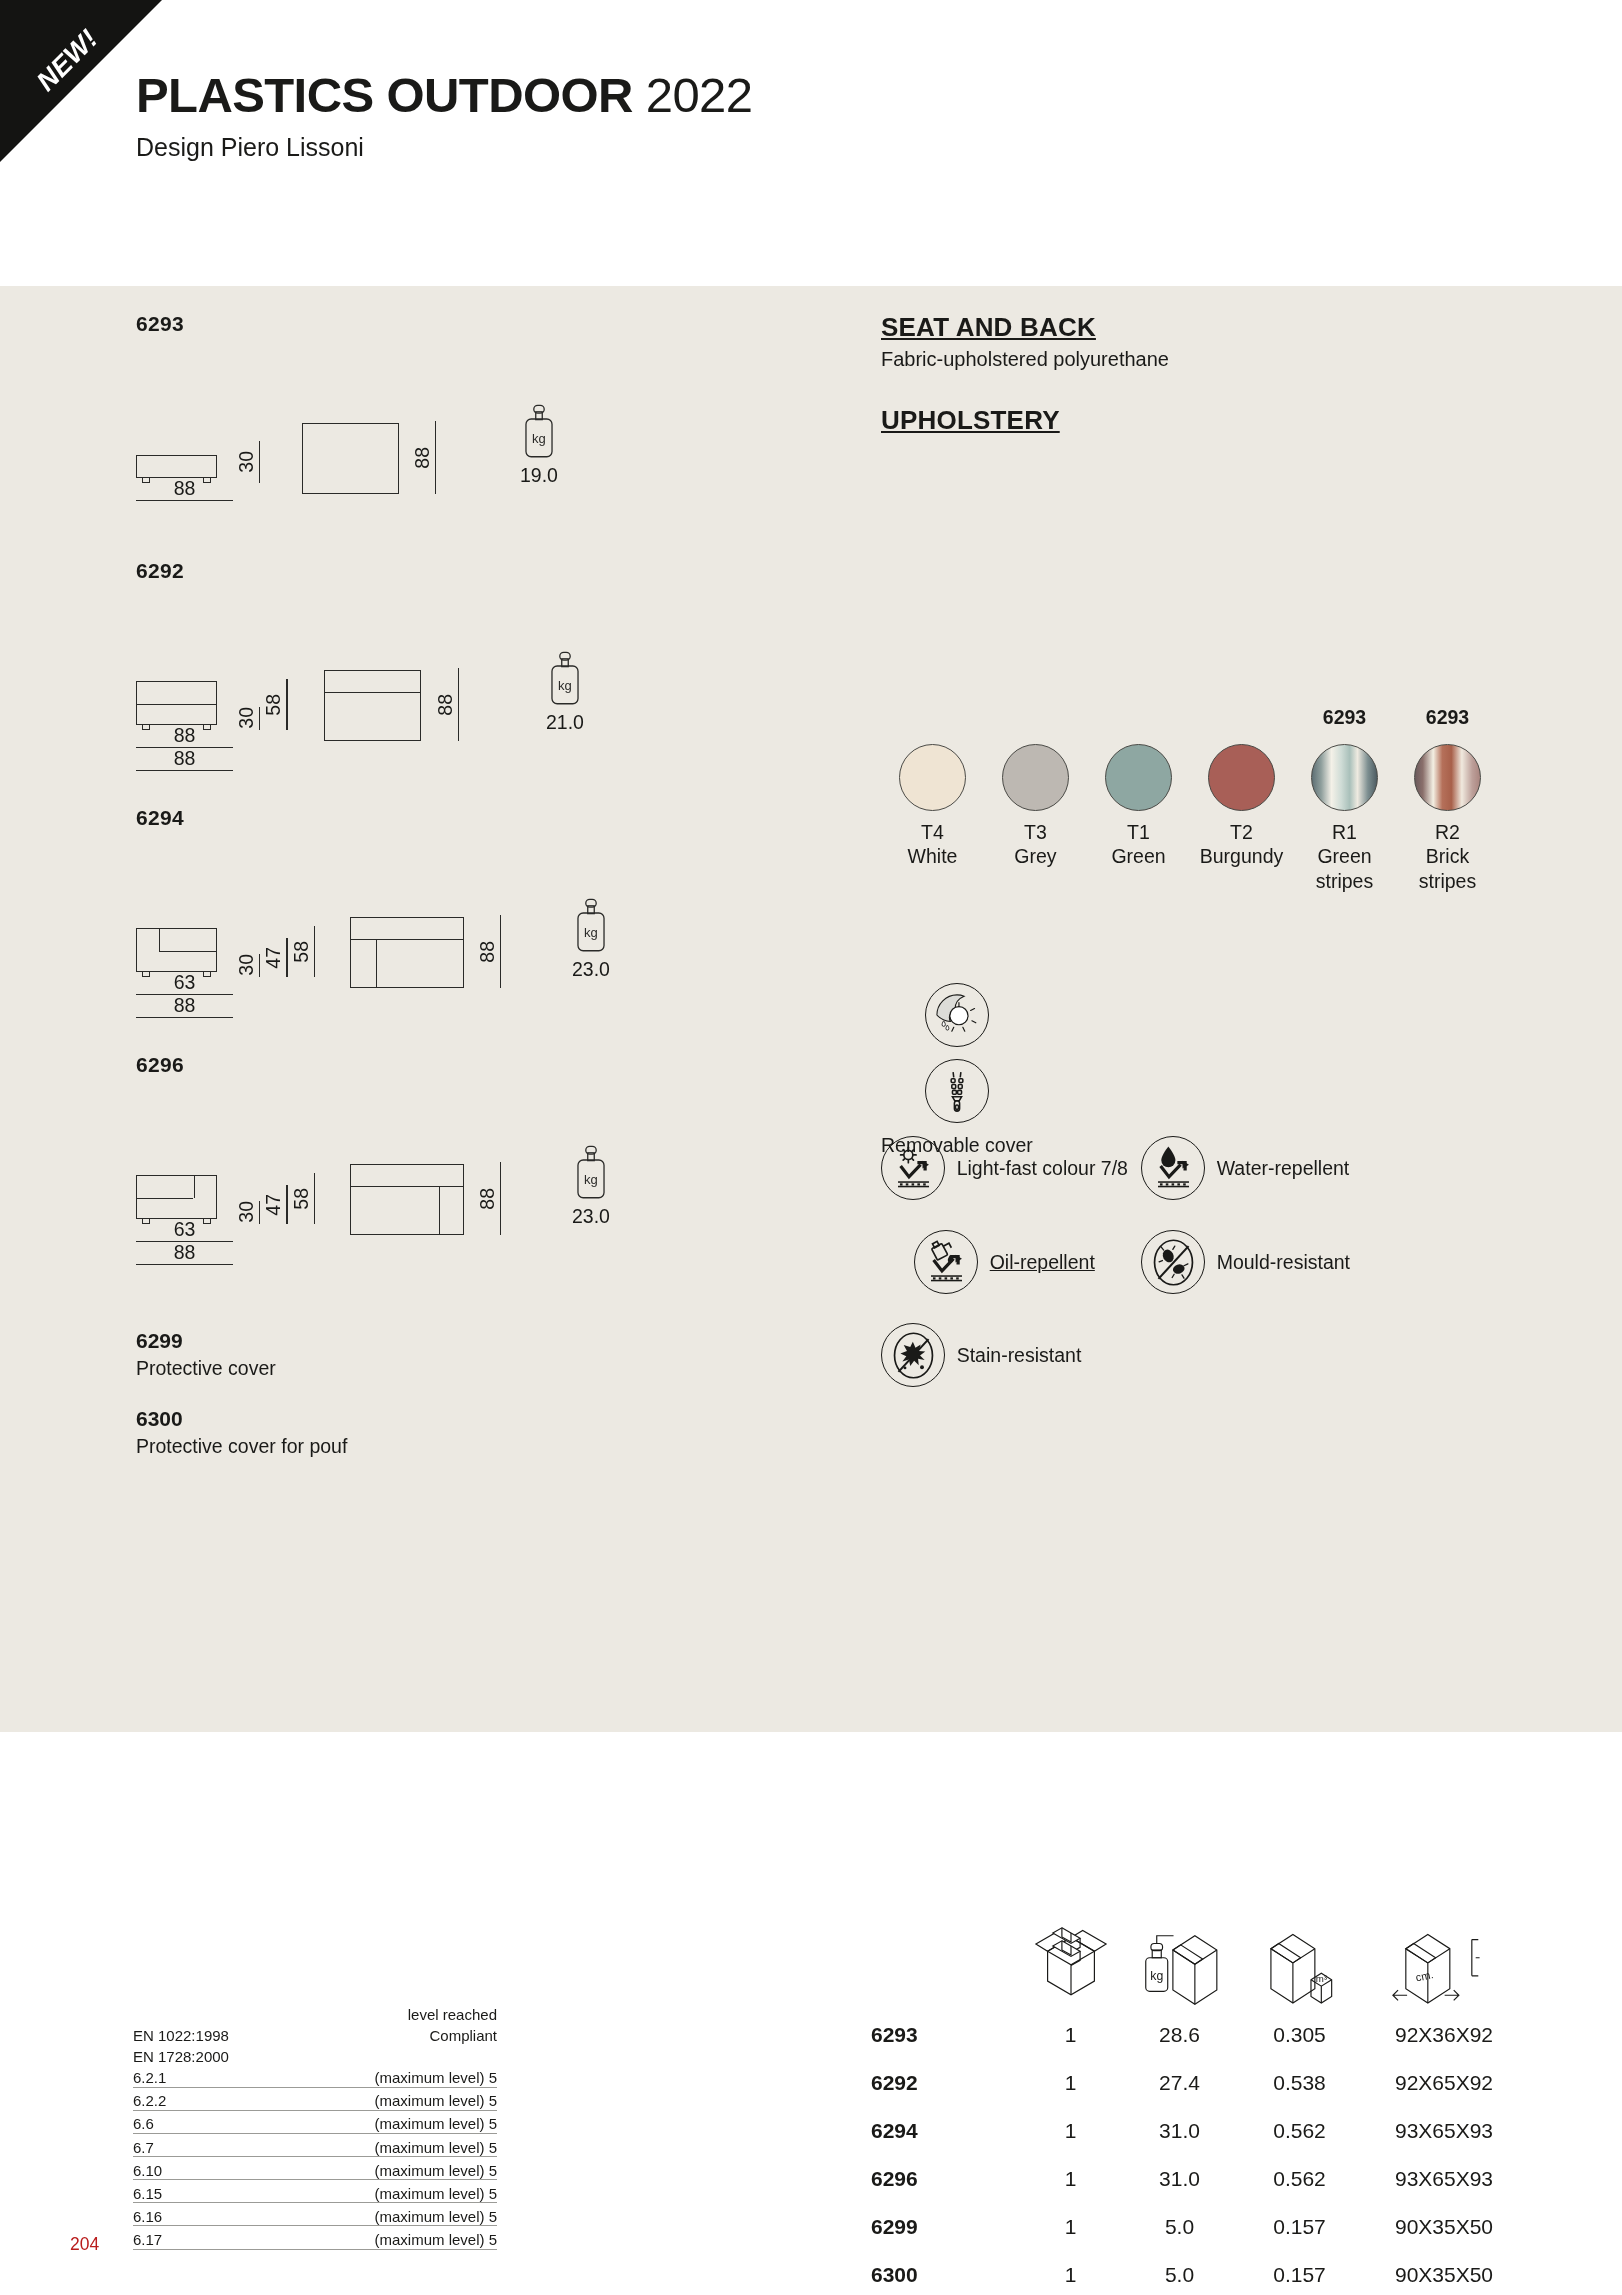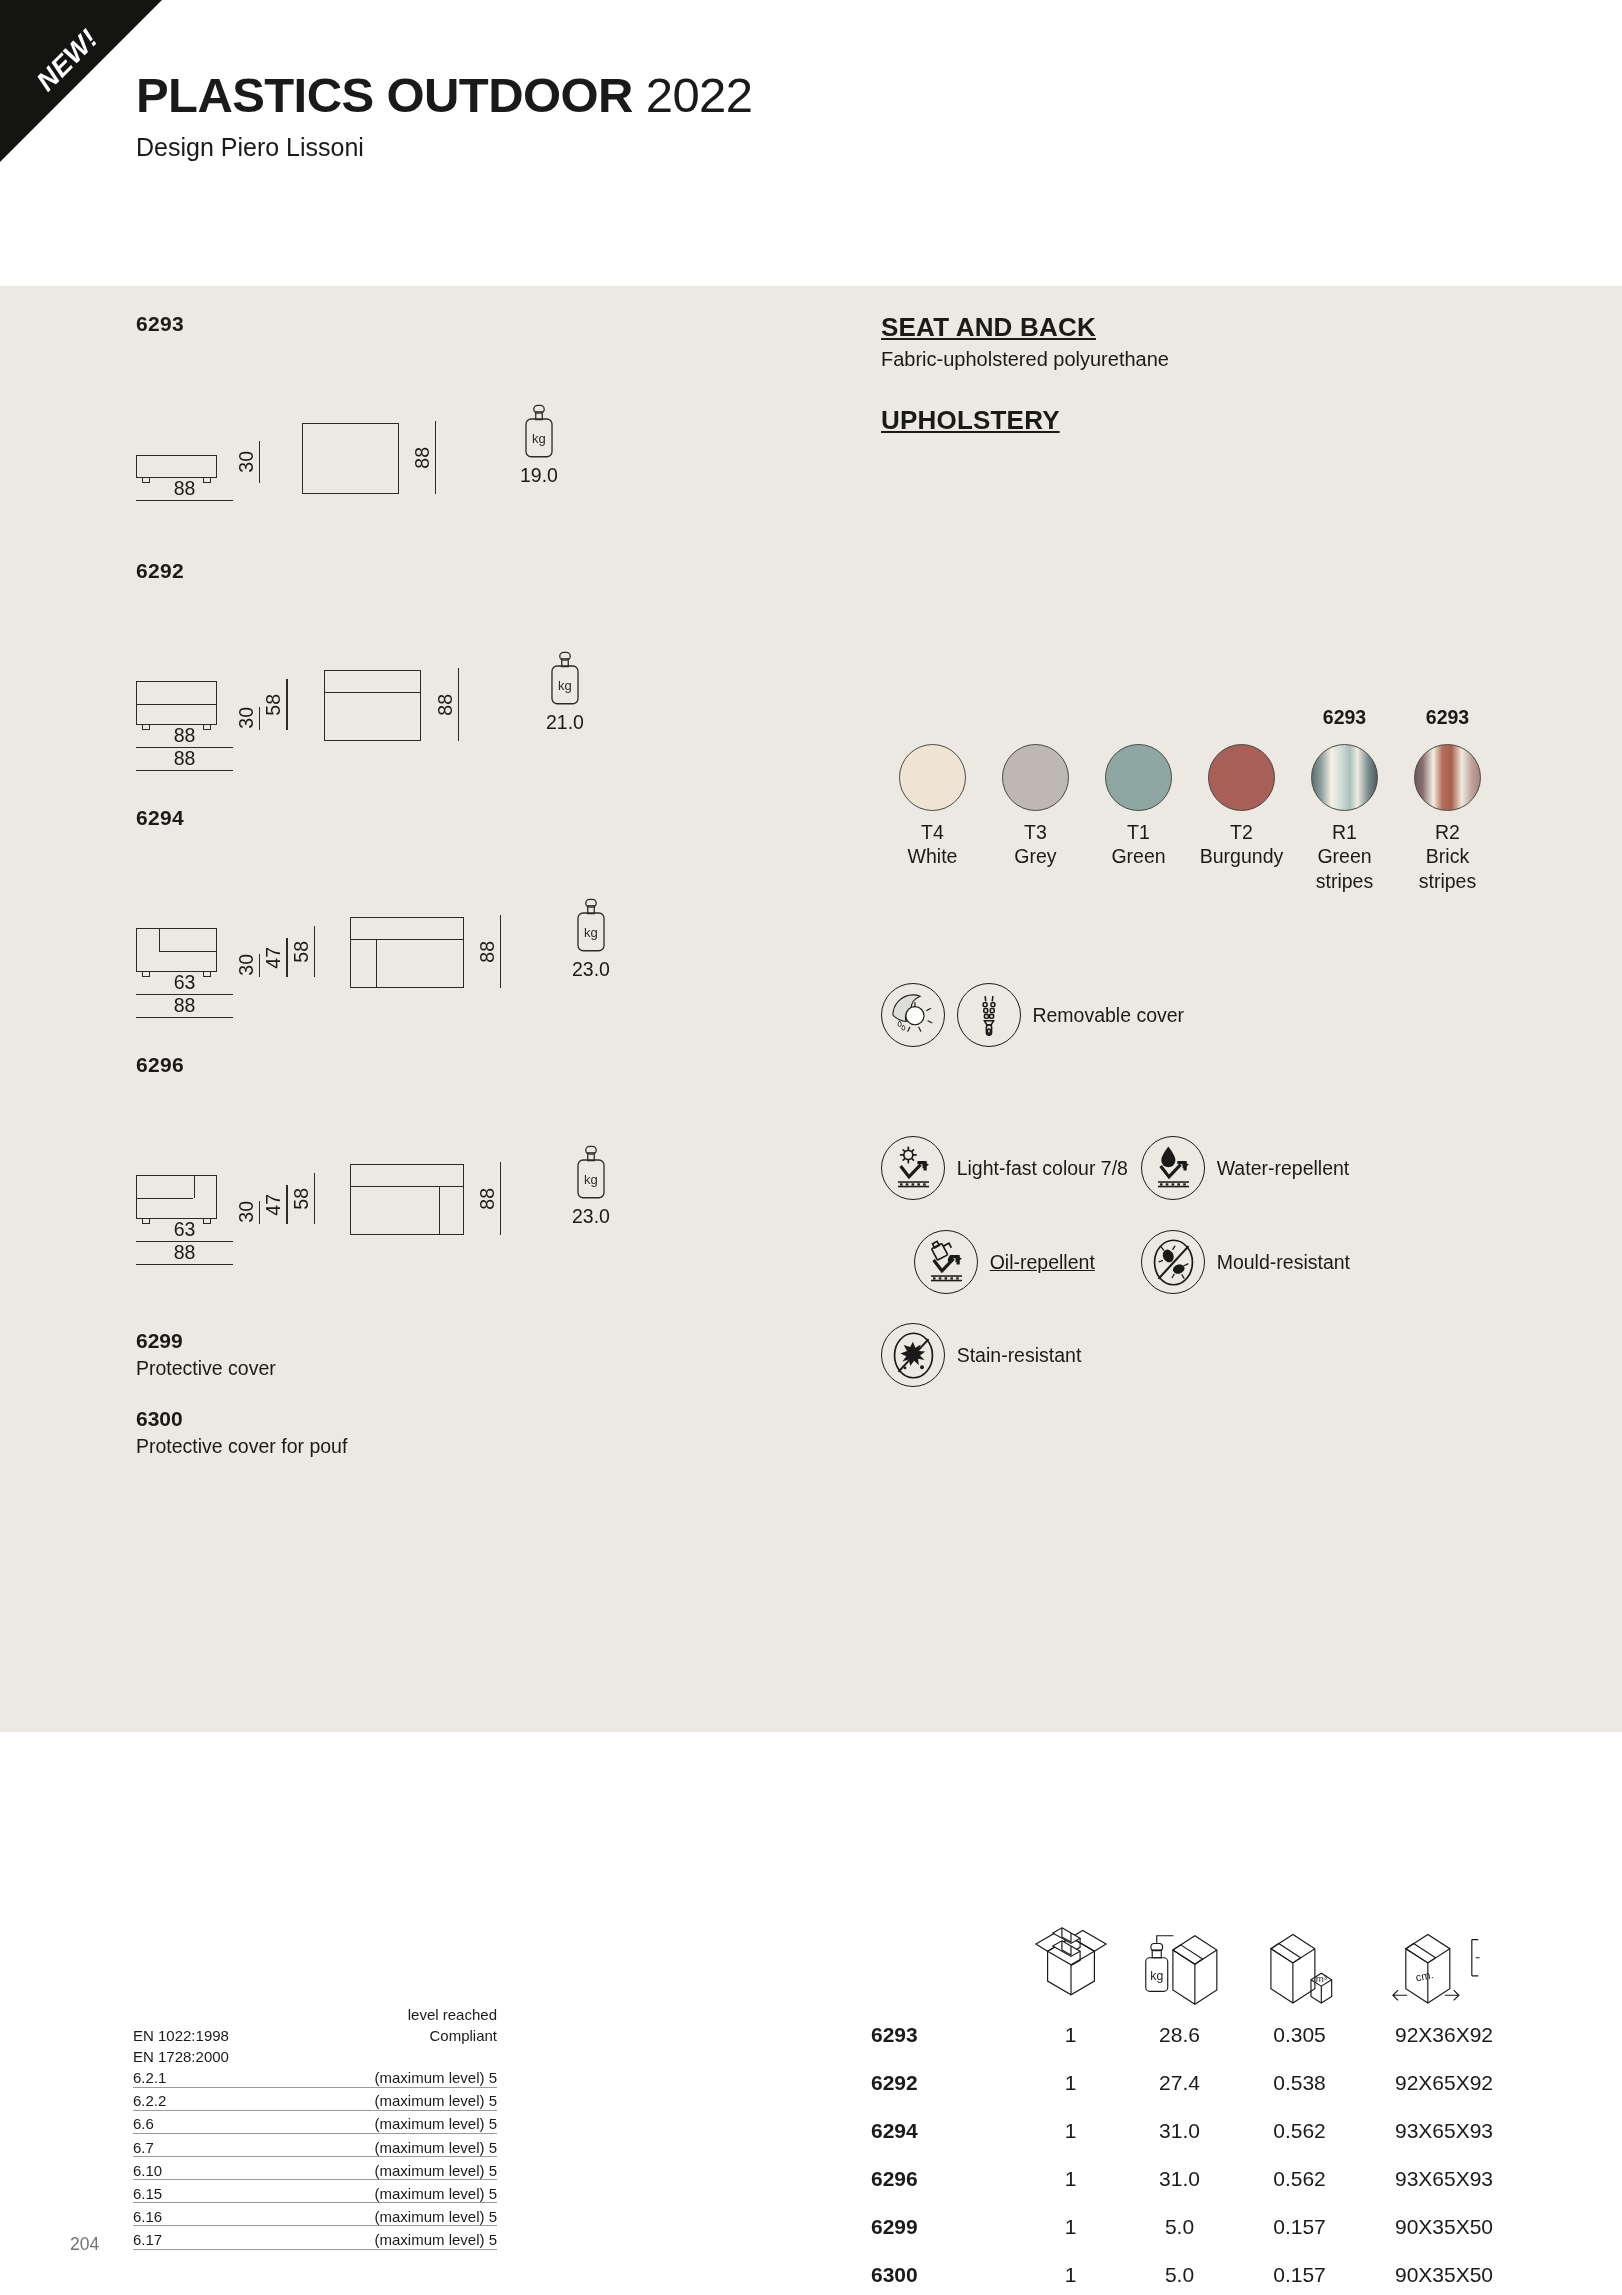--- a/index.html
+++ b/index.html
@@ -91,21 +91,21 @@
   .oval{width:62px;height:62px;border-radius:50%;border:1.3px solid #1a1a18;
         display:flex;align-items:center;justify-content:center;background:transparent;flex:none;}
 
   
   .comp{position:absolute;left:133px;top:1976px;width:364px;font-size:15px;margin-top:30px;}
   .comp .hdr{text-align:right;}
   .comp .row2{display:flex;justify-content:space-between;}
   .comp .std{margin-top:3.9px;}
   .comp .lrow{display:flex;align-items:flex-end;justify-content:space-between;
     border-bottom:1px solid #9b9b97;padding-bottom:0.6px;margin-top:4.5px;}
-  .pageno{position:absolute;left:70px;top:2234px;font-size:17.5px;color:#737373;font-weight:300;}
+  .pageno{position:absolute;left:70px;top:2234px;font-size:17.5px;color:#b91c1c;font-weight:300;}
 
   
   .pack{position:absolute;left:871px;top:1914px;width:656px;}
   .pack-icons{display:flex;align-items:flex-end;height:97px;}
   .pack-icons > div{display:flex;justify-content:center;align-items:flex-end;}
   .prow{display:flex;align-items:center;height:48px;font-size:21px;}
   .prow .c0{width:149px;font-weight:800;}
   .prow .c1{width:101px;text-align:center;}
   .prow .c2{width:117px;text-align:center;}
   .prow .c3{width:123px;text-align:center;}
@@ -390,21 +390,21 @@
         <div class="d">Green stripes</div>
       </div>
       <div class="sw">
         <div class="code6293">6293</div>
         <div class="disc" style="background:linear-gradient(90deg,#6a5a5c 0%,#8a6f6b 12%,#f3efe3 28%,#b5705a 42%,#a8604a 56%,#f0e9de 72%,#bda09a 88%,#a9857f 100%);"></div>
         <div class="n">R2</div>
         <div class="d">Brick stripes</div>
       </div>
     </div>
 
-    <div class="feat" style="left:881px;top:697px;">
+    <div class="feat" style="left:881px;top:697px;flex-direction:column;">
       <div class="oval">
         <svg width="48" height="48" viewBox="0 0 74 74">
           <path d="M6 37a31 31 0 0 1 31-31c6 0 11 2 11 2-10 4-14 12-14 20 0 3-6 4-8 9-2 5 1 10 1 10A31 31 0 0 1 6 37z" fill="#dcdcd8" stroke="#1a1a18" stroke-width="1.6"></path>
           <circle cx="40" cy="38" r="14" fill="#fff" stroke="#1a1a18" stroke-width="1.8"></circle>
           <g stroke="#1a1a18" stroke-width="1.8" stroke-linecap="round">
             <line x1="40" y1="18" x2="40" y2="24"></line>
               <line x1="58" y1="30" x2="64" y2="27"></line>
             <line x1="60" y1="46" x2="66" y2="49"></line>
               <line x1="46" y1="56" x2="49" y2="62"></line>
             <line x1="32" y1="56" x2="29" y2="62"></line>

